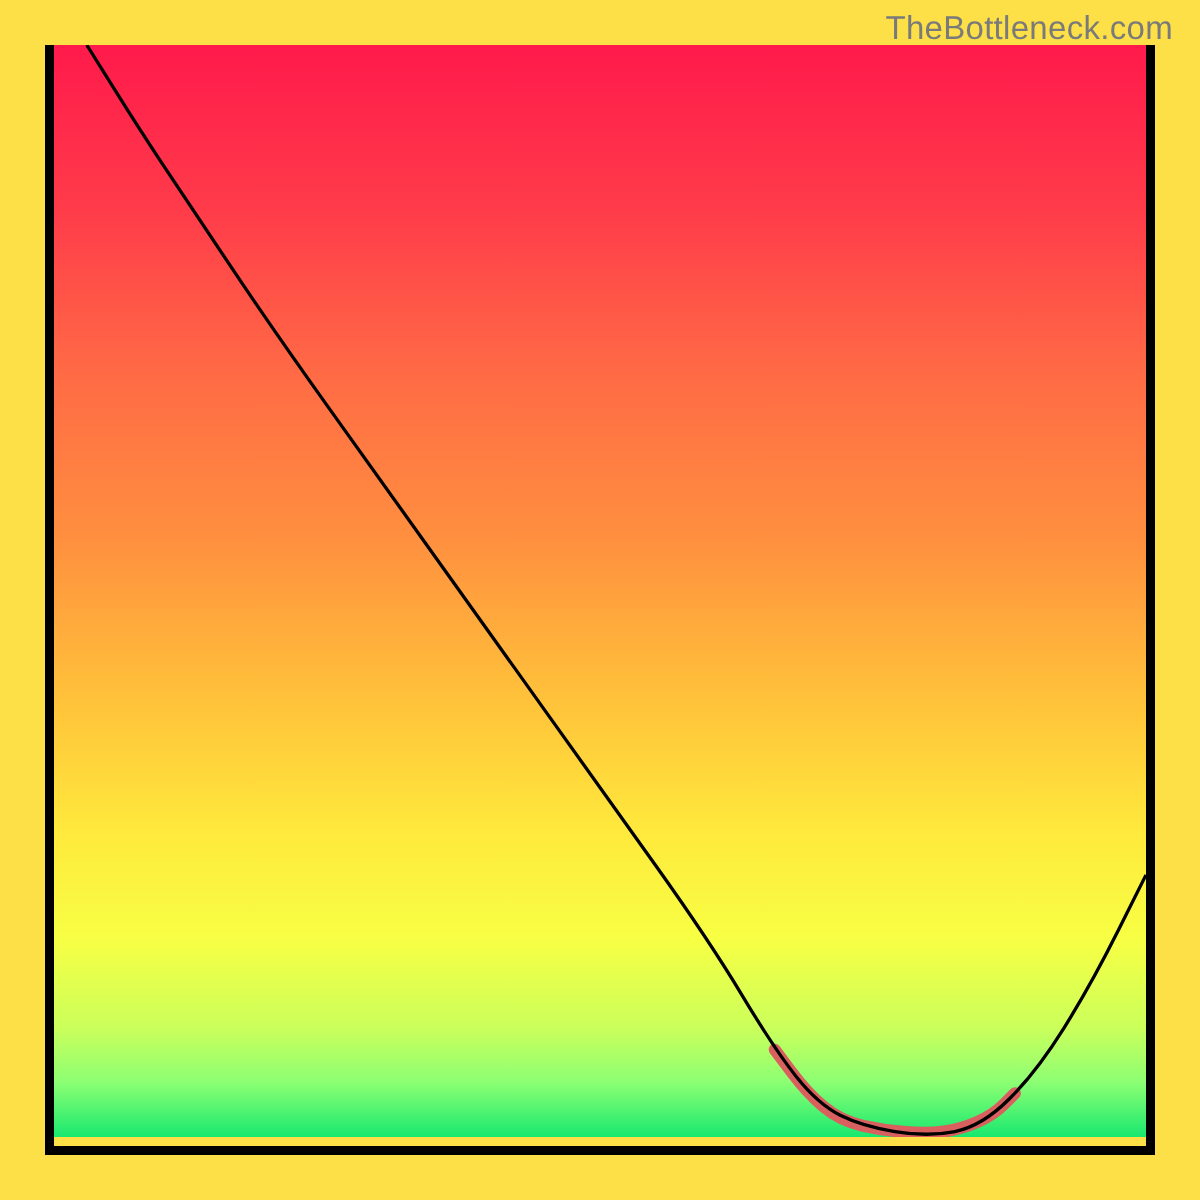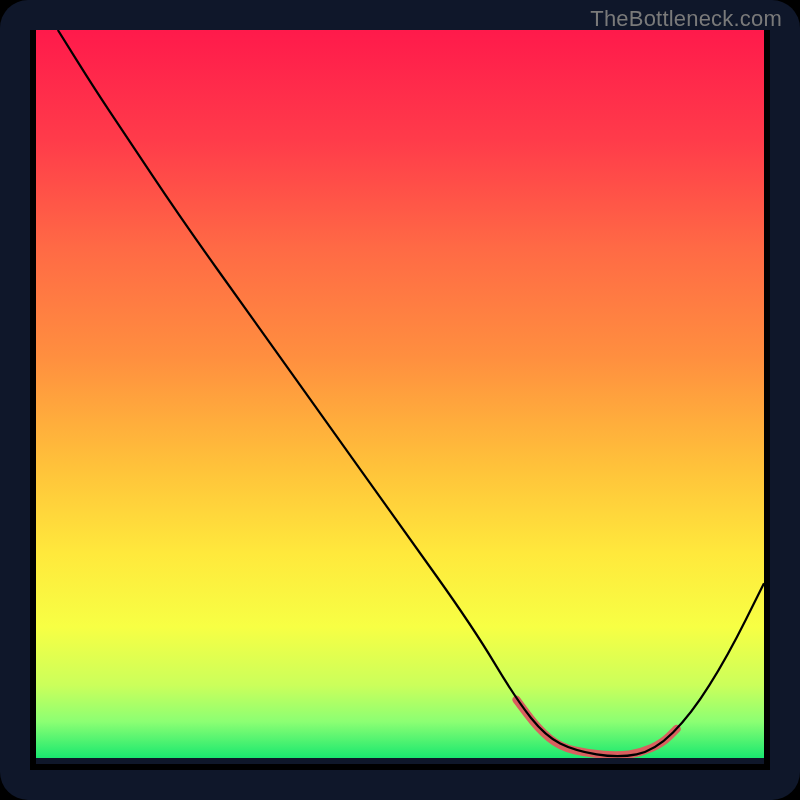--- a/index.html
+++ b/index.html
@@ -8,22 +8,21 @@
     width: 800px;
     height: 800px;
     overflow: hidden;
     background: #000;
     font-family: Arial, Helvetica, sans-serif;
   }
   .stage {
     position: relative;
     width: 800px;
     height: 800px;
-    background: #0f172a;
-    border-radius: 28px;
+    background: #fde047;
   }
   .plot-frame {
     position: absolute;
     left: 30px;
     top: 30px;
     width: 740px;
     height: 740px;
     box-sizing: border-box;
     border-left: 6px solid #000;
     border-right: 6px solid #000;

